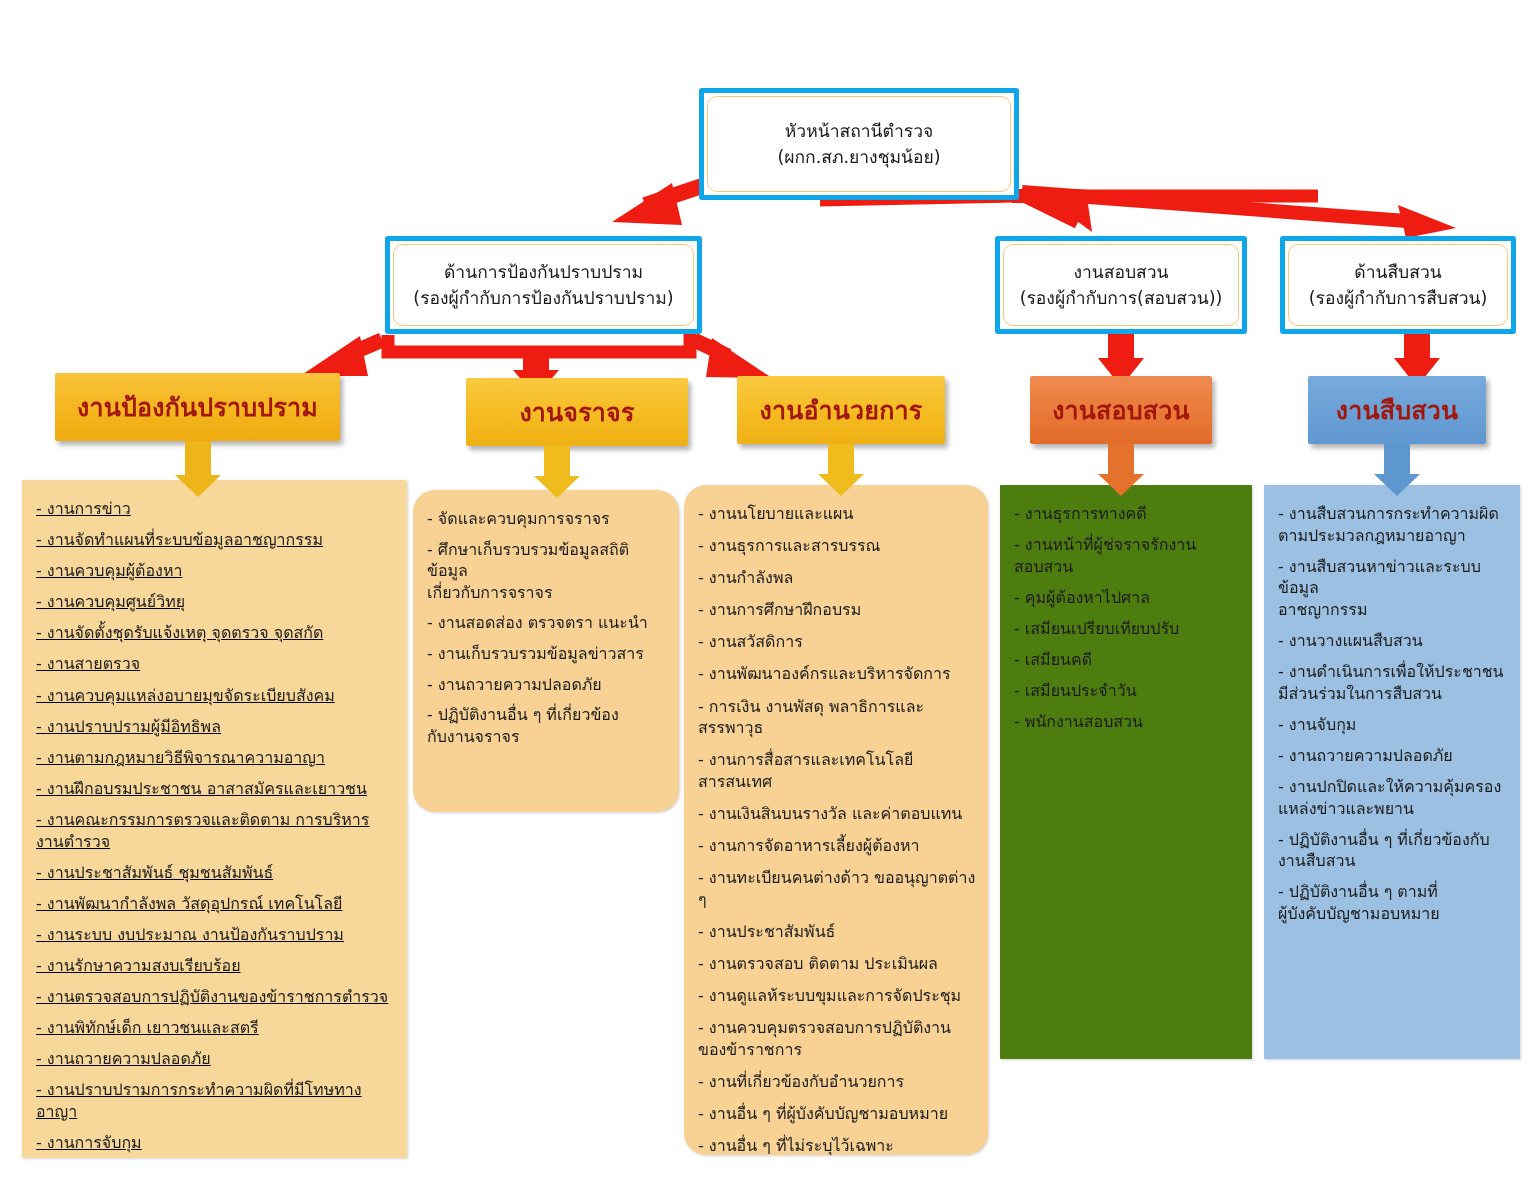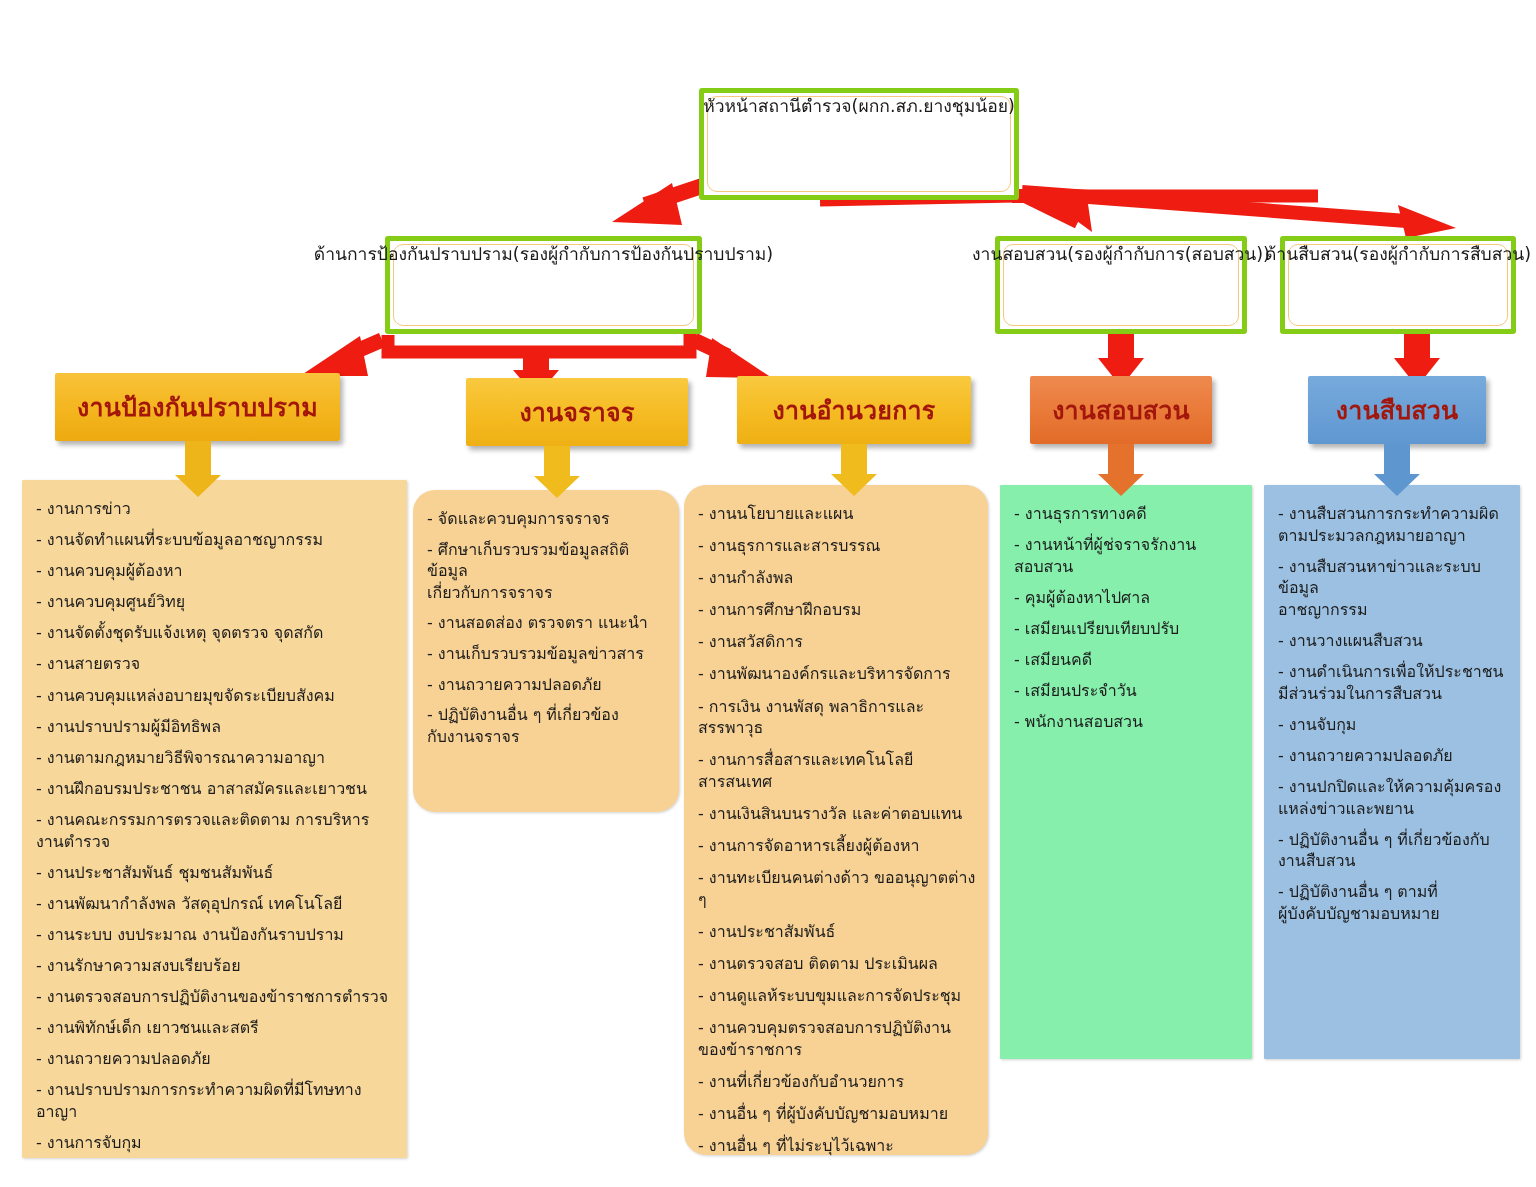--- a/index.html
+++ b/index.html
@@ -13,25 +13,25 @@
   .canvas{position:absolute;left:0;top:0;width:1536px;height:1187px;}
 
   
   svg.connectors{position:absolute;left:0;top:0;width:1536px;height:1187px;pointer-events:none;}
 
   
   .nodebox{
     position:absolute;
     box-sizing:border-box;
     background:#ffffff;
-    border:5px solid #84cc16;
+    border:5px solid #0ea5e9;
     border-radius:3px;
     display:flex;
-    flex-direction:row;
-    align-items:flex-start;
+    flex-direction:column;
+    align-items:center;
     justify-content:center;
     z-index:4;
   }
   .nodebox .inner{
     position:absolute;
     left:3px;top:3px;right:3px;bottom:3px;
     border:1px solid #f5c87c;
     border-radius:10px;
     pointer-events:none;
   }
@@ -85,23 +85,23 @@
   .stem.blue   .head {border-top:22px solid #5e96d0;}
 
   
   .panel{
     position:absolute;
     box-sizing:border-box;
     z-index:3;
     padding:18px 12px 16px 14px;
     border-radius:1px;
   }
-  .p-peach{background:#f8d79a;box-shadow:1px 1px 3px rgba(0,0,0,.18);}
+  .p-peach{background:#f8d79a;box-shadow:1px 1px 3px rgba(0,0,0,.18);text-decoration:underline;}
   .p-peach2{background:#f8d294;box-shadow:1px 1px 3px rgba(0,0,0,.18);border-radius:22px;}
-  .p-salmon{background:#86efac;box-shadow:1px 1px 3px rgba(0,0,0,.18);}
+  .p-salmon{background:#4d7c0f;box-shadow:1px 1px 3px rgba(0,0,0,.18);}
   .p-blue{background:#9cc0e2;box-shadow:1px 1px 3px rgba(0,0,0,.18);}
 
   .panel ul{list-style:none;margin:0;padding:0;}
   .panel li{
     color:#1c1c1c;
     font-size:16px;
     line-height:1.35;
     margin:0 0 9.5px 0;
     white-space:pre-line;
   }
@@ -182,21 +182,21 @@
   <div class="banner-wrap" style="left:426px;top:378px;width:222px;padding-left:40px;">
     <div class="banner bnr-gold2">
       <span>งานจราจร</span>
     </div>
     <div class="stem gold2">
       <div class="shaft" style="height:30px;"></div>
         <div class="head"></div>
     </div>
   </div>
 
-  <div class="banner-wrap" style="left:737px;top:376px;width:234px;">
+  <div class="banner-wrap" style="left:737px;top:376px;width:208px;">
     <div class="banner bnr-gold2">
       <span>งานอำนวยการ</span>
     </div>
     <div class="stem gold2">
       <div class="shaft" style="height:30px;"></div>
         <div class="head"></div>
     </div>
   </div>
 
   <div class="banner-wrap" style="left:1030px;top:376px;width:182px;">

